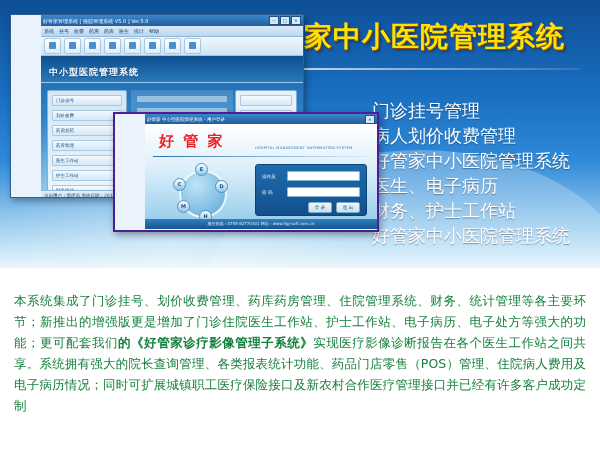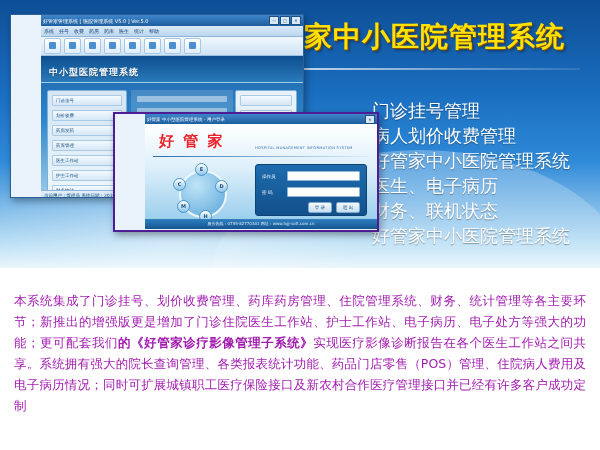--- a/index.html
+++ b/index.html
@@ -414,21 +414,21 @@
   }
 
   
   .desc {
     position: absolute;
     left: 14px;
     top: 290px;
     width: 572px;
     font-size: 12.5px;
     line-height: 21px;
-    color: #a21caf;
+    color: #15803d;
     text-align: justify;
   }
   .desc .hl {
     font-weight: bold;
   }
 </style>
 </head>
 <body>
 
 <div class="page">
@@ -439,21 +439,21 @@
   </div>
 
   <div class="main-title">好管家中小医院管理系统</div>
   <div class="title-rule"></div>
 
   <div class="feature-list">
     <div class="feature-item">门诊挂号管理</div>
     <div class="feature-item">病人划价收费管理</div>
     <div class="feature-item">好管家中小医院管理系统</div>
     <div class="feature-item">医生、电子病历</div>
-    <div class="feature-item">财务、联机状态</div>
+    <div class="feature-item">财务、护士工作站</div>
     <div class="feature-item">好管家中小医院管理系统</div>
   </div>
 
   <div class="win win1">
     <div class="win-titlebar">
       <span class="tb-text">好管家管理系统 [ 医院管理系统 V5.0 ]   Ver.5.0</span>
       <span class="win-btns">
         <span class="win-btn">—</span>
         <span class="win-btn">□</span>
         <span class="win-btn">✕</span>

